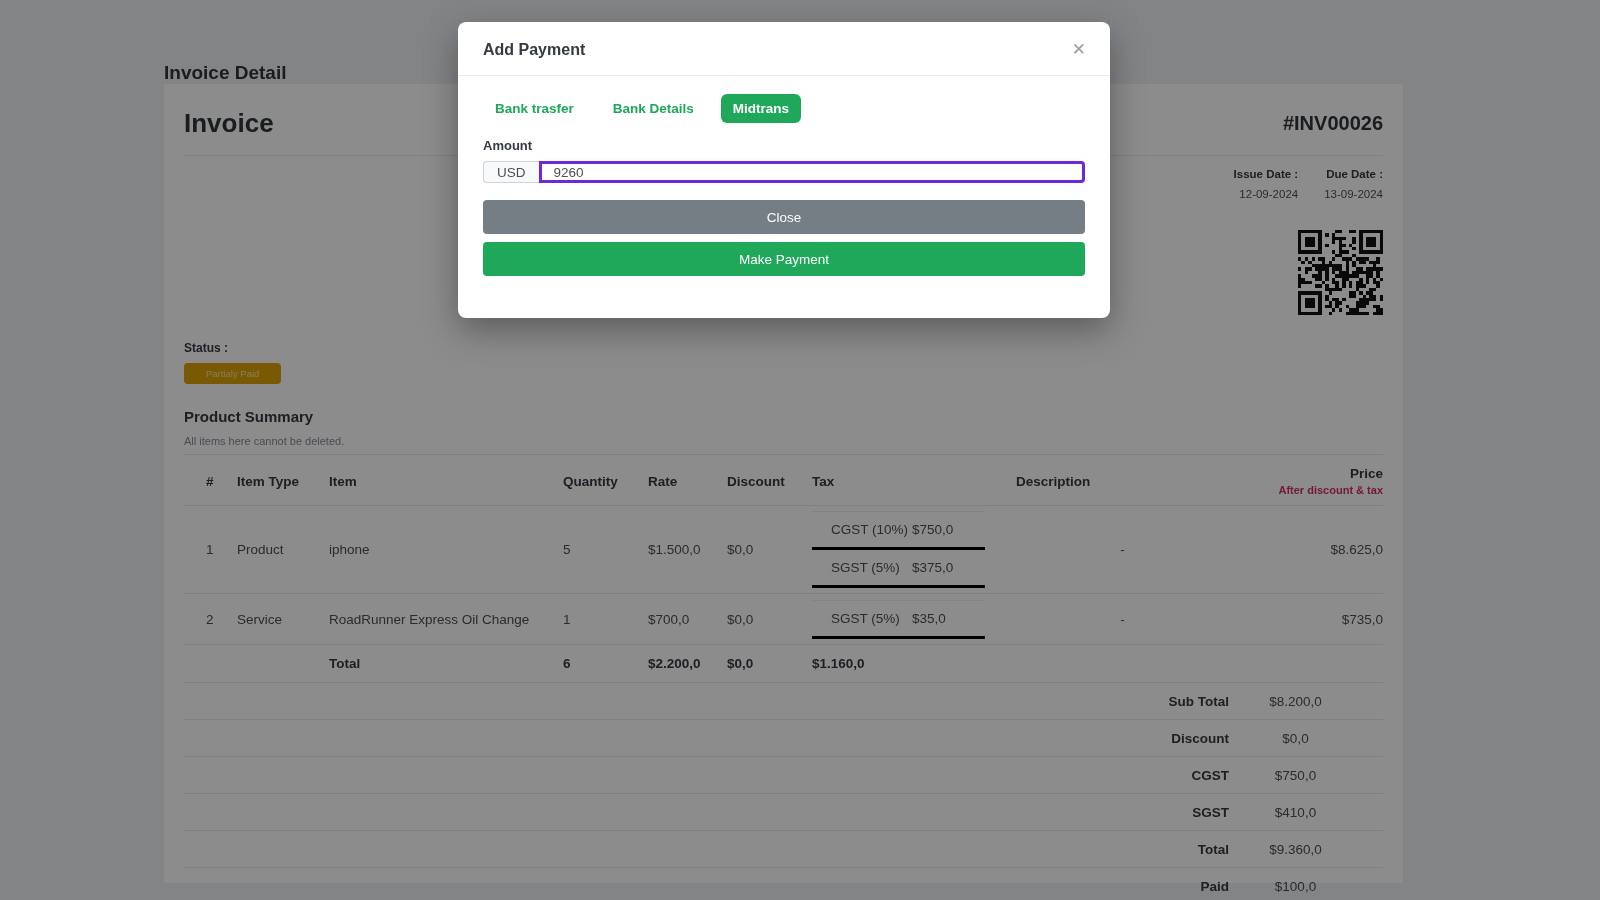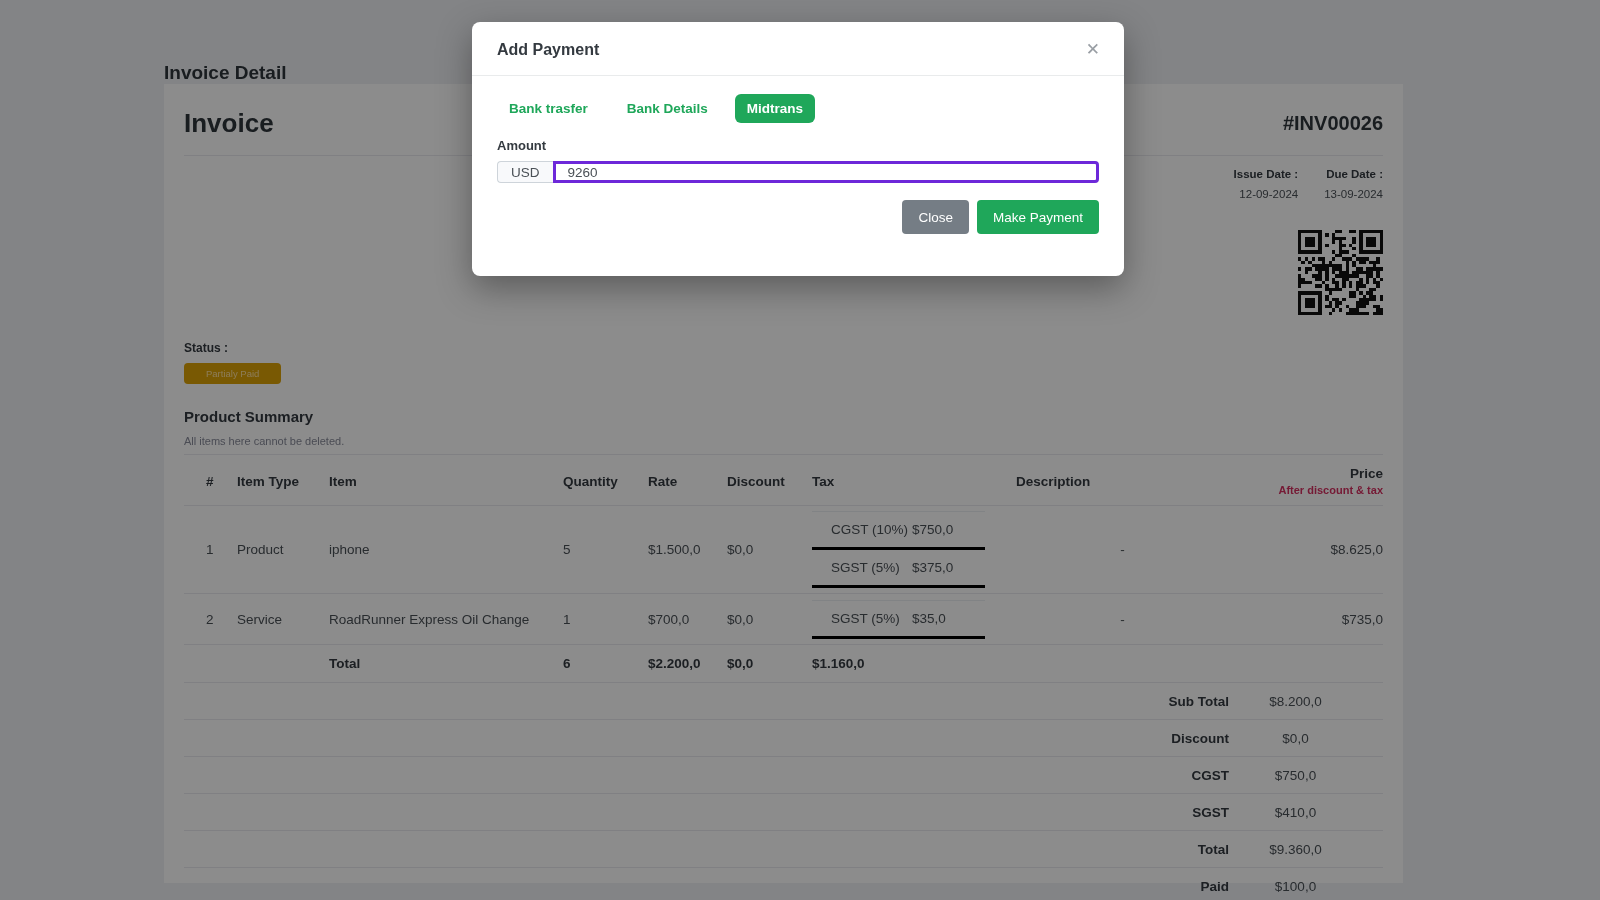--- a/index.html
+++ b/index.html
@@ -91,21 +91,21 @@
     height: 37px; border-bottom: 1px solid #e9e9ef; padding-right: 21px;
     font-size: 13.5px;
   }
   .sum-label { font-weight: bold; color: #343a40; }
   .sum-value { width: 133px; text-align: center; color: #4a5056; }
 
   
   .backdrop { position: absolute; inset: 0; background: rgba(0,0,0,0.45); z-index: 10; }
 
   .modal {
-    position: absolute; left: 472px; top: 22px; width: 652px; z-index: 20;
+    position: absolute; left: 458px; top: 22px; width: 652px; z-index: 20;
     background: #fff; border-radius: 8px;
     box-shadow: 0 12px 34px rgba(0,0,0,0.35);
   }
   .modal-header {
     display: flex; justify-content: space-between; align-items: center;
     padding: 17px 20px 15px 25px; border-bottom: 1px solid #e9ebec;
   }
   .modal-title { font-size: 16px; font-weight: bold; color: #343a40; }
   .modal-x {
     background: none; border: none; font-size: 17px; color: #999ea4;
@@ -125,21 +125,21 @@
   .ig-prefix {
     display: flex; align-items: center; padding: 0 13px;
     border: 1px solid #ced4da; border-right: none; border-radius: 4px 0 0 4px;
     background: #f8f9fb; font-size: 13.5px; color: #4a5056;
   }
   .ig-input {
     flex: 1; border: 3px solid #6d28d9; border-radius: 0 4px 4px 0;
     padding: 0 12px; font-size: 13.5px; color: #4a5056; outline: none;
     font-family: inherit; background: #fff;
   }
-  .modal-actions { display: flex; justify-content: flex-end; gap: 8px; padding: 17px 25px 42px; }
+  .modal-actions { display: flex; justify-content: flex-end; gap: 8px; padding: 17px 25px 42px; flex-direction: column; }
   .btn-gray {
     background: #757d85; color: #fff; border: none; height: 34px; padding: 0 16px;
     border-radius: 4px; font-size: 13.5px; cursor: pointer; font-family: inherit;
   }
   .btn-primary-green {
     background: var(--accent_green, #1fa75a); color: #fff; border: none; height: 34px;
     padding: 0 16px; border-radius: 4px; font-size: 13.5px; cursor: pointer; font-family: inherit;
   }
 </style>
 </head>

